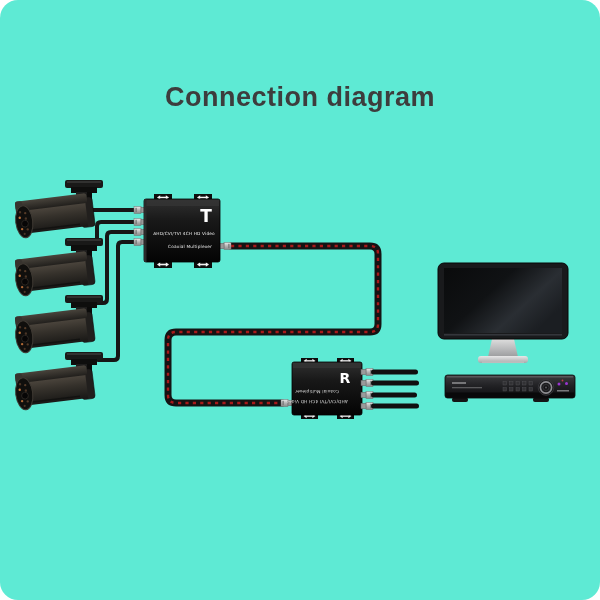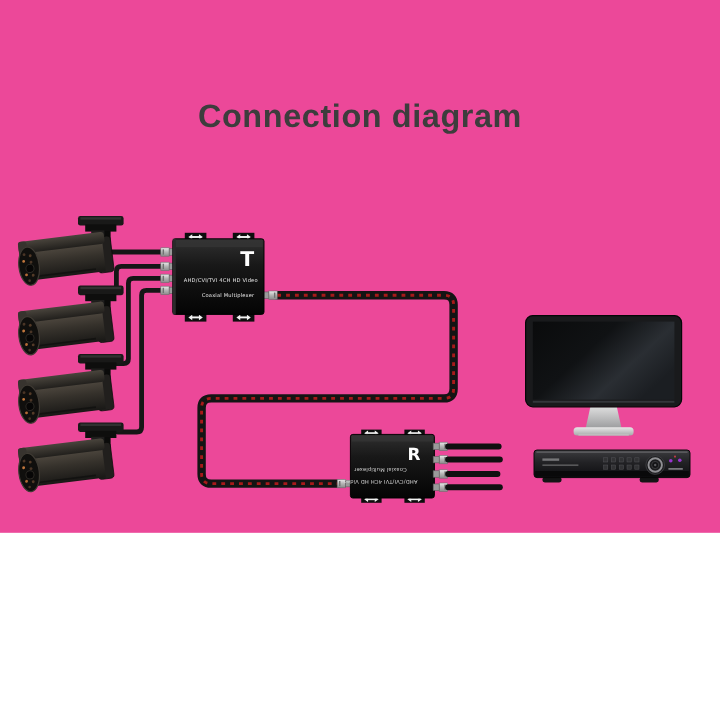--- a/index.html
+++ b/index.html
@@ -1,16 +1,16 @@
 <!DOCTYPE html>
 <html><head>
 <meta charset="utf-8">
 <style>
   html,body{margin:0;padding:0;background:#ffffff;width:600px;height:600px;overflow:hidden;}
-  .page{position:relative;width:600px;height:444px;background:#ec4899;font-family:"Liberation Sans",sans-serif;}
+  .page{position:relative;width:600px;height:600px;background:#5eead4;font-family:"Liberation Sans",sans-serif;border-radius:18px;}
   .title{position:absolute;top:82px;left:0;width:600px;text-align:center;margin:0;
          font-size:27px;font-weight:bold;color:#3d3d3d;letter-spacing:0.5px;
          font-family:"Liberation Sans",sans-serif;}
   svg{position:absolute;top:0;left:0;}
   svg text{font-family:"DejaVu Sans",sans-serif;}
 </style>
 </head>
 <body>
 
 <div class="page">

